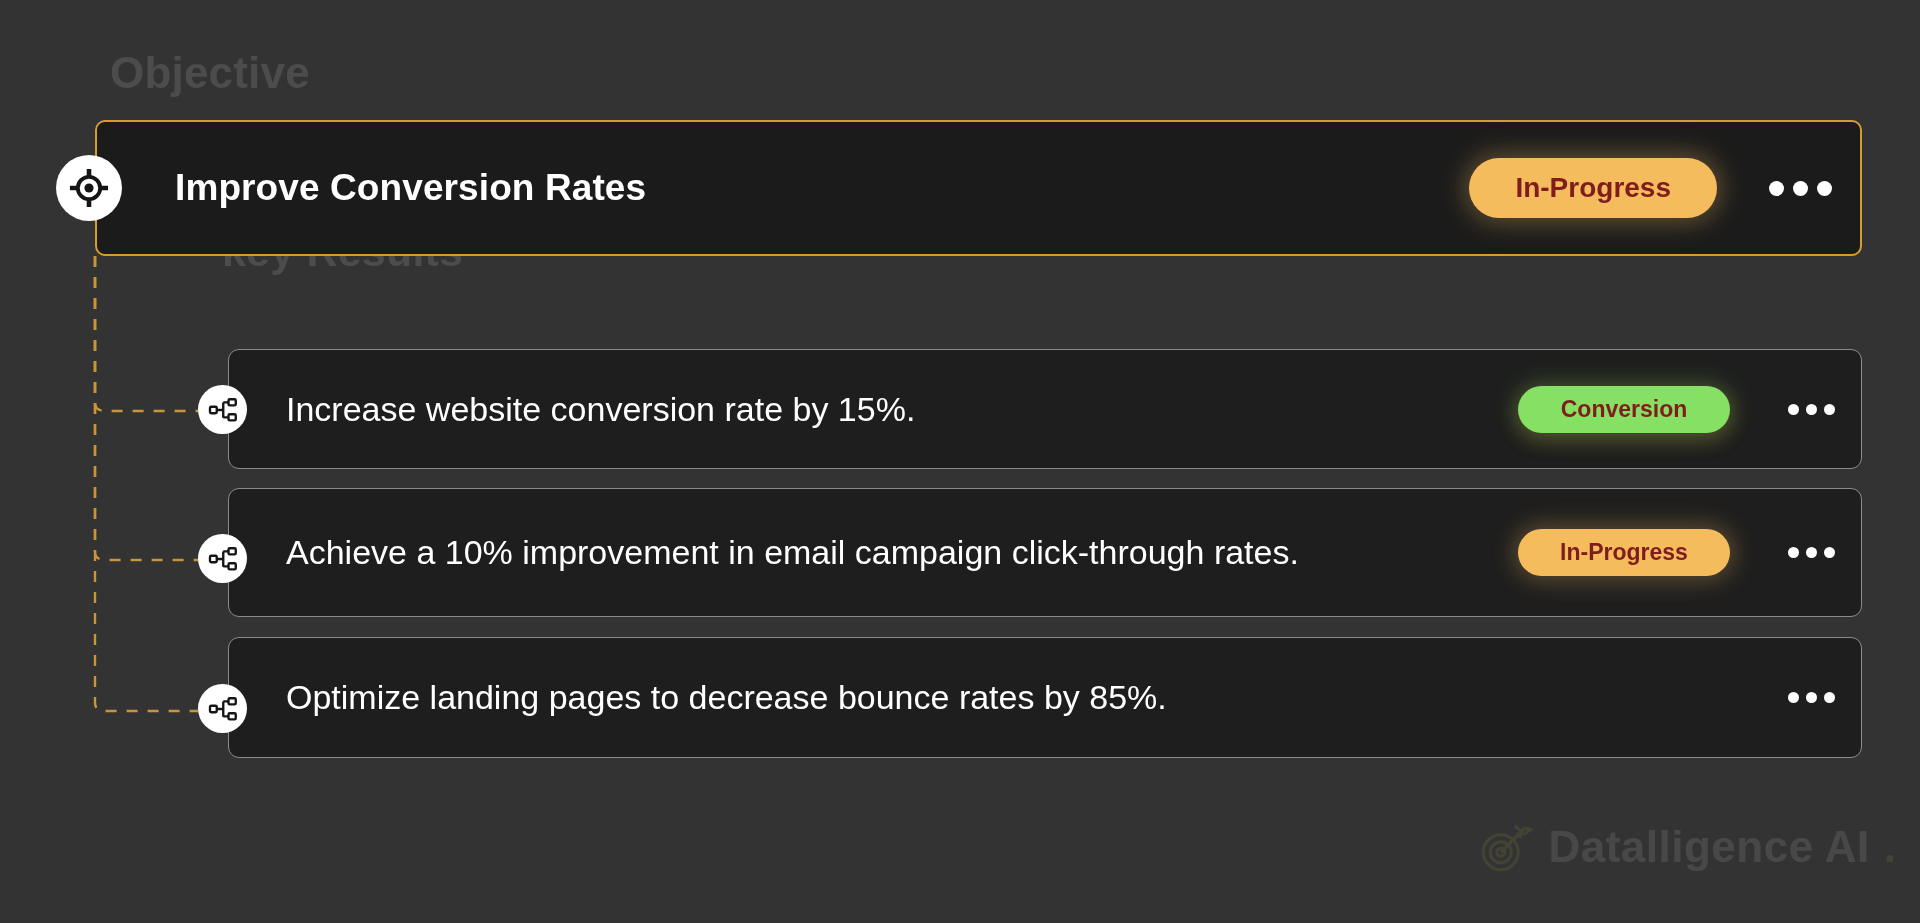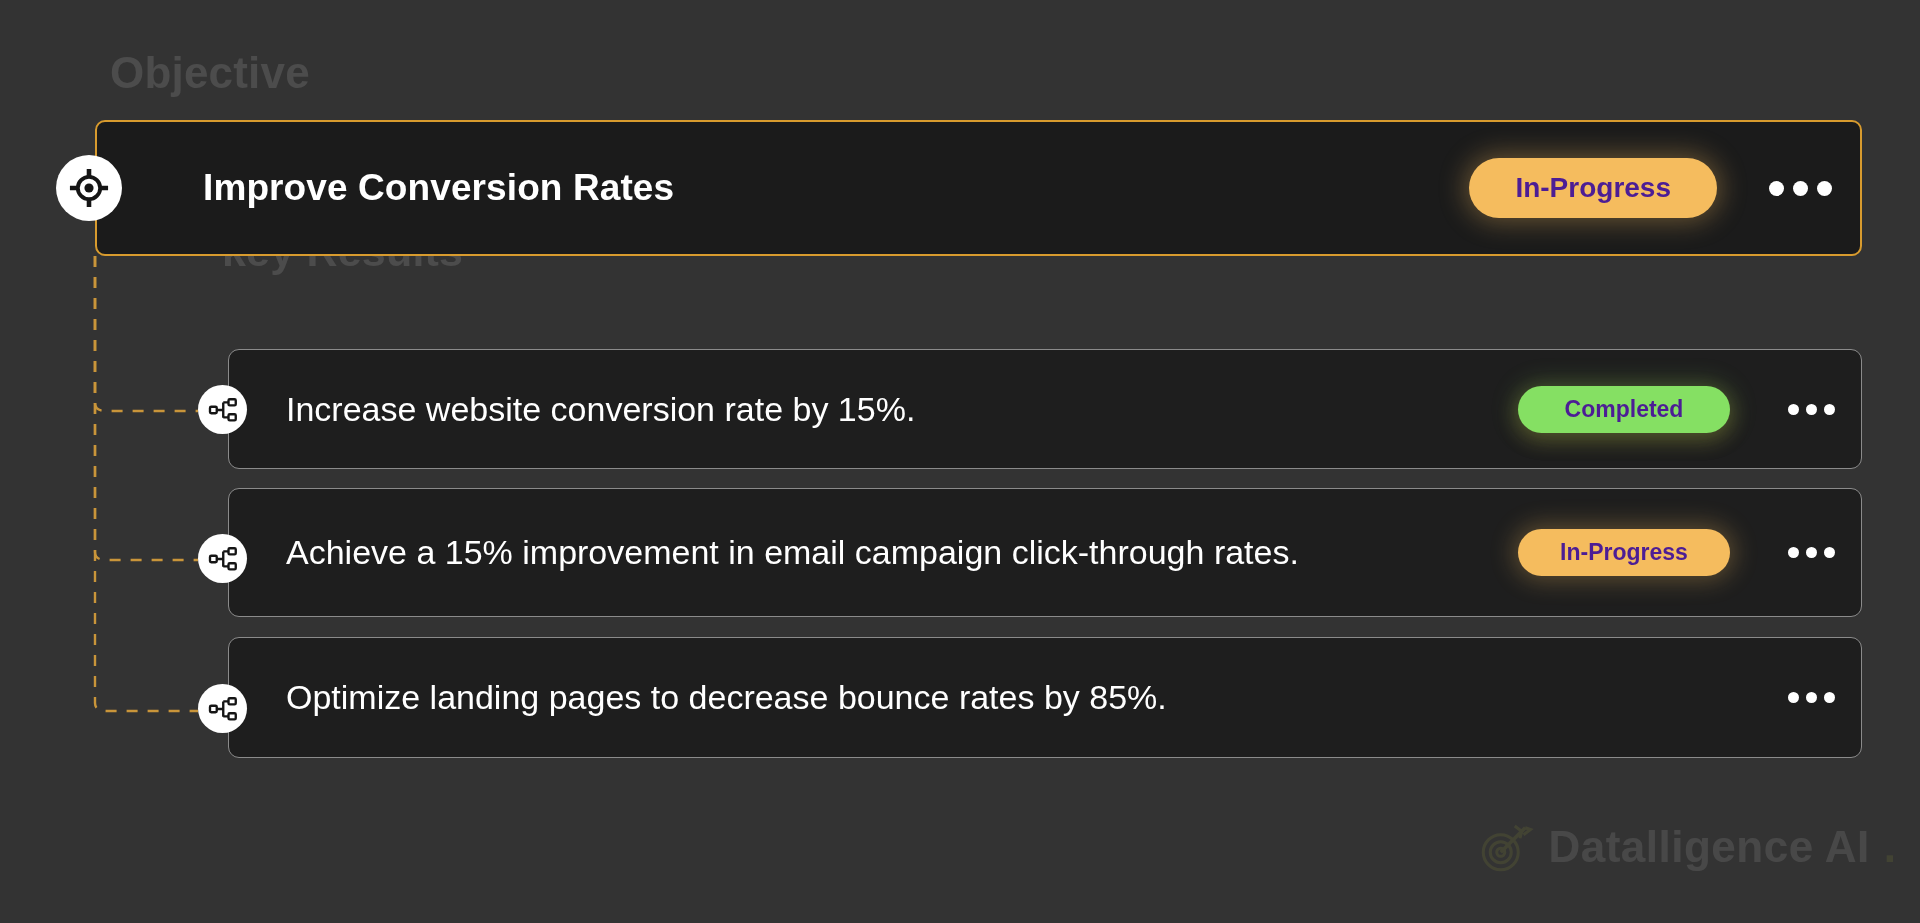--- a/index.html
+++ b/index.html
@@ -33,21 +33,21 @@
     width: 1767px; height: 136px;
     background: #1b1b1b;
     border: 2px solid #d89b2e;
     border-radius: 10px;
     display: flex; align-items: center;
   }
   #objective-title {
     color: #ffffff;
     font-size: 37px;
     font-weight: 700;
-    margin-left: 106px;
+    margin-left: 78px;
     letter-spacing: .1px;
     white-space: nowrap;
   }
   #objective-right {
     margin-left: auto;
     display: flex; align-items: center;
     margin-right: 28px;
   }
 
   
@@ -76,21 +76,21 @@
   .kr-right {
     margin-left: auto;
     display: flex; align-items: center;
     margin-right: 26px;
   }
 
   
   .badge {
     display: inline-flex; align-items: center; justify-content: center;
     border-radius: 999px;
-    color: #4c1d95;
+    color: #7f1d1d;
     font-weight: 600;
     white-space: nowrap;
   }
   .badge.obj {
     font-size: 28px;
     padding: 14px 46px;
     box-shadow: 0 0 26px 4px rgba(245,188,94,.34);
   }
   .badge.kr {
     font-size: 23px;
@@ -170,41 +170,41 @@
     <svg width="44" height="44" viewBox="0 0 24 24">
       <circle cx="12" cy="12" r="6.1" fill="none" stroke="#151515" stroke-width="2.1"></circle>
       <circle cx="12" cy="12" r="2.5" fill="#151515"></circle>
       <path d="M12 1.6 v4.1 M12 18.3 v4.1 M1.6 12 h4.1 M18.3 12 h4.1" stroke="#151515" stroke-width="2.5" stroke-linecap="butt"></path>
     </svg>
   </div>
 
   <div id="kr-card-0" class="kr-card">
     <div class="kr-text">Increase website conversion rate by 15%.</div>
     <div class="kr-right">
-      <span class="badge kr g" style="background:#85e063;">Completed</span>
+      <span class="badge kr g" style="background:#85e063;">Conversion</span>
       <span class="kebab kr">
         <i></i>
           <i></i>
           <i></i>
       </span>
     </div>
   </div>
   <div id="kr-node-0" class="node-icon kr-node">
     <svg width="30" height="30" viewBox="0 0 24 24">
       <g fill="none" stroke="#151515" stroke-width="1.9">
         <rect x="1.6" y="9.4" width="5.4" height="5.2" rx="1"></rect>
         <rect x="16.4" y="3.4" width="5.8" height="4.9" rx="1"></rect>
         <rect x="16.4" y="15.4" width="5.8" height="4.9" rx="1"></rect>
         <path d="M7 12 h5.2 M12.2 5.9 v12.2 M12.2 5.9 h4.2 M12.2 17.9 h4.2"></path>
       </g>
     </svg>
   </div>
 
   <div id="kr-card-1" class="kr-card">
-    <div class="kr-text">Achieve a 15% improvement in email campaign click-through rates.</div>
+    <div class="kr-text">Achieve a 10% improvement in email campaign click-through rates.</div>
     <div class="kr-right">
       <span class="badge kr a" style="background:#f5bc5e;">In-Progress</span>
       <span class="kebab kr">
         <i></i>
           <i></i>
           <i></i>
       </span>
     </div>
   </div>
   <div id="kr-node-1" class="node-icon kr-node">

